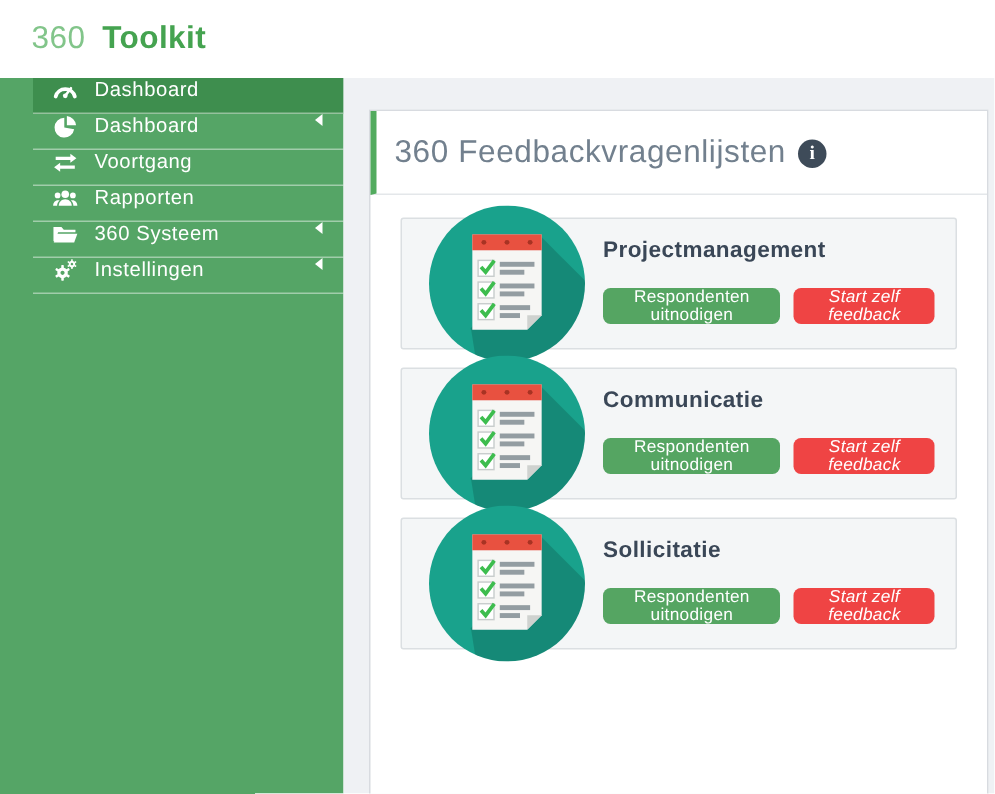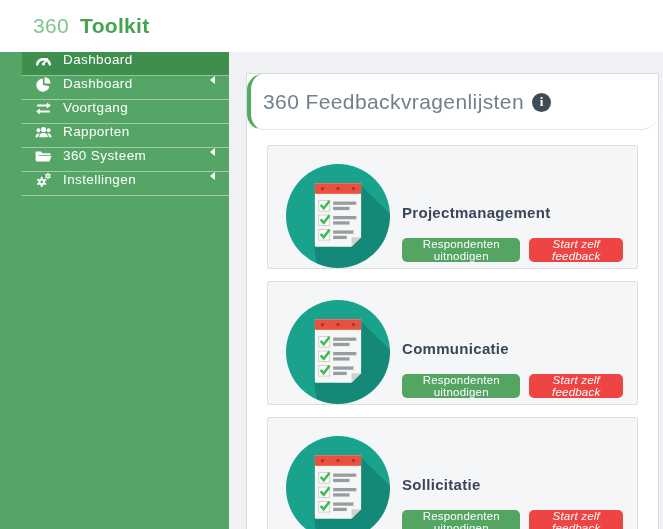--- a/index.html
+++ b/index.html
@@ -1,20 +1,20 @@
 <!DOCTYPE html>
 <html><head>
 <meta charset="utf-8">
 <style>
   * { margin:0; padding:0; box-sizing:border-box; }
   html,body { width:663px; height:529px; overflow:hidden; background:#fff;
     font-family:"Liberation Sans", sans-serif; }
 
   
-  .topbar { height:52px; background:#ffffff; display:flex; align-items:center; padding-left:33px; }
+  .topbar { height:52px; background:#ffffff; display:flex; align-items:center; padding-left:21px; }
   .brand { font-size:21px; letter-spacing:.3px; cursor:pointer; }
   .brand .pre  { color:#82c58a; font-weight:400; }
   .brand .name { color:#45a350; font-weight:700; margin-left:5px; }
 
   
   .layout { display:flex; height:477px; }
 
   
   .sidebar { width:229px; background:#55a566; flex-shrink:0; }
   .side-item { height:24px; display:flex; padding:0 12px 0 13px;
@@ -22,29 +22,29 @@
   .side-item.active { background:#3e8e4e; }
   .side-item .ic { width:17px; height:17px; margin-right:11px; flex-shrink:0; display:flex; align-items:center; }
   .side-item .lbl { font-size:13.5px; letter-spacing:.4px; flex:1; }
   .caret-left { width:0; height:0; border:4px solid transparent; border-right:5px solid #ffffff;
     border-left:none; margin-right:2px; }
 
   
   .main { flex:1; background:#eff1f4; padding:21px 4px 0 17px; }
   .panel { background:#ffffff; border:1px solid #d8dbe0; min-height:470px; }
   .panel-header { display:flex; align-items:center; border-left:4px solid #52ab5e;
-    border-bottom:1px solid #e4e7ea; padding:16px 14px 15px 12px;border-radius:16px; }
+    border-bottom:1px solid #e4e7ea; padding:16px 14px 15px 12px; }
   .panel-title { font-size:21px; font-weight:400; color:#72808e; letter-spacing:.4px; }
   .info-badge { width:19px; height:19px; border-radius:50%; background:#3e4b59; color:#ffffff;
     display:inline-flex; align-items:center; justify-content:center; margin-left:8px;
     font-family:"Liberation Serif", serif; font-weight:700; font-size:13px; cursor:pointer; }
 
   .cards { padding:15px 20px; }
-  .card { background:#f4f6f7; border:1px solid #dbdfe2; border-radius:2px; height:124px;
-    display:flex; align-items:flex-end; padding:0 14px 0 18px; margin-bottom:12px; }
+  .card { background:#f4f6f7; border:1px solid #dbdfe2; border-radius:2px; height:88px;
+    display:flex; align-items:center; padding:0 14px 0 18px; margin-bottom:12px; }
   .card-icon { width:104px; height:104px; flex-shrink:0; }
   .card-body { margin-left:12px; padding-bottom:6px; }
   .card-title { font-size:15px; font-weight:700; color:#3a4757; letter-spacing:.3px; margin-top:2px; }
   .btn-row { margin-top:17px; display:flex; gap:9px; }
   .btn { border:none; border-radius:5px; color:#ffffff; font-size:11.5px; letter-spacing:.2px;
     padding:0 13px; cursor:pointer; font-family:"Liberation Sans", sans-serif; }
   .btn.green { background:#55a562; }
   .btn.blue  { background:#ef4444;font-style:italic; }
 </style>
 </head>

